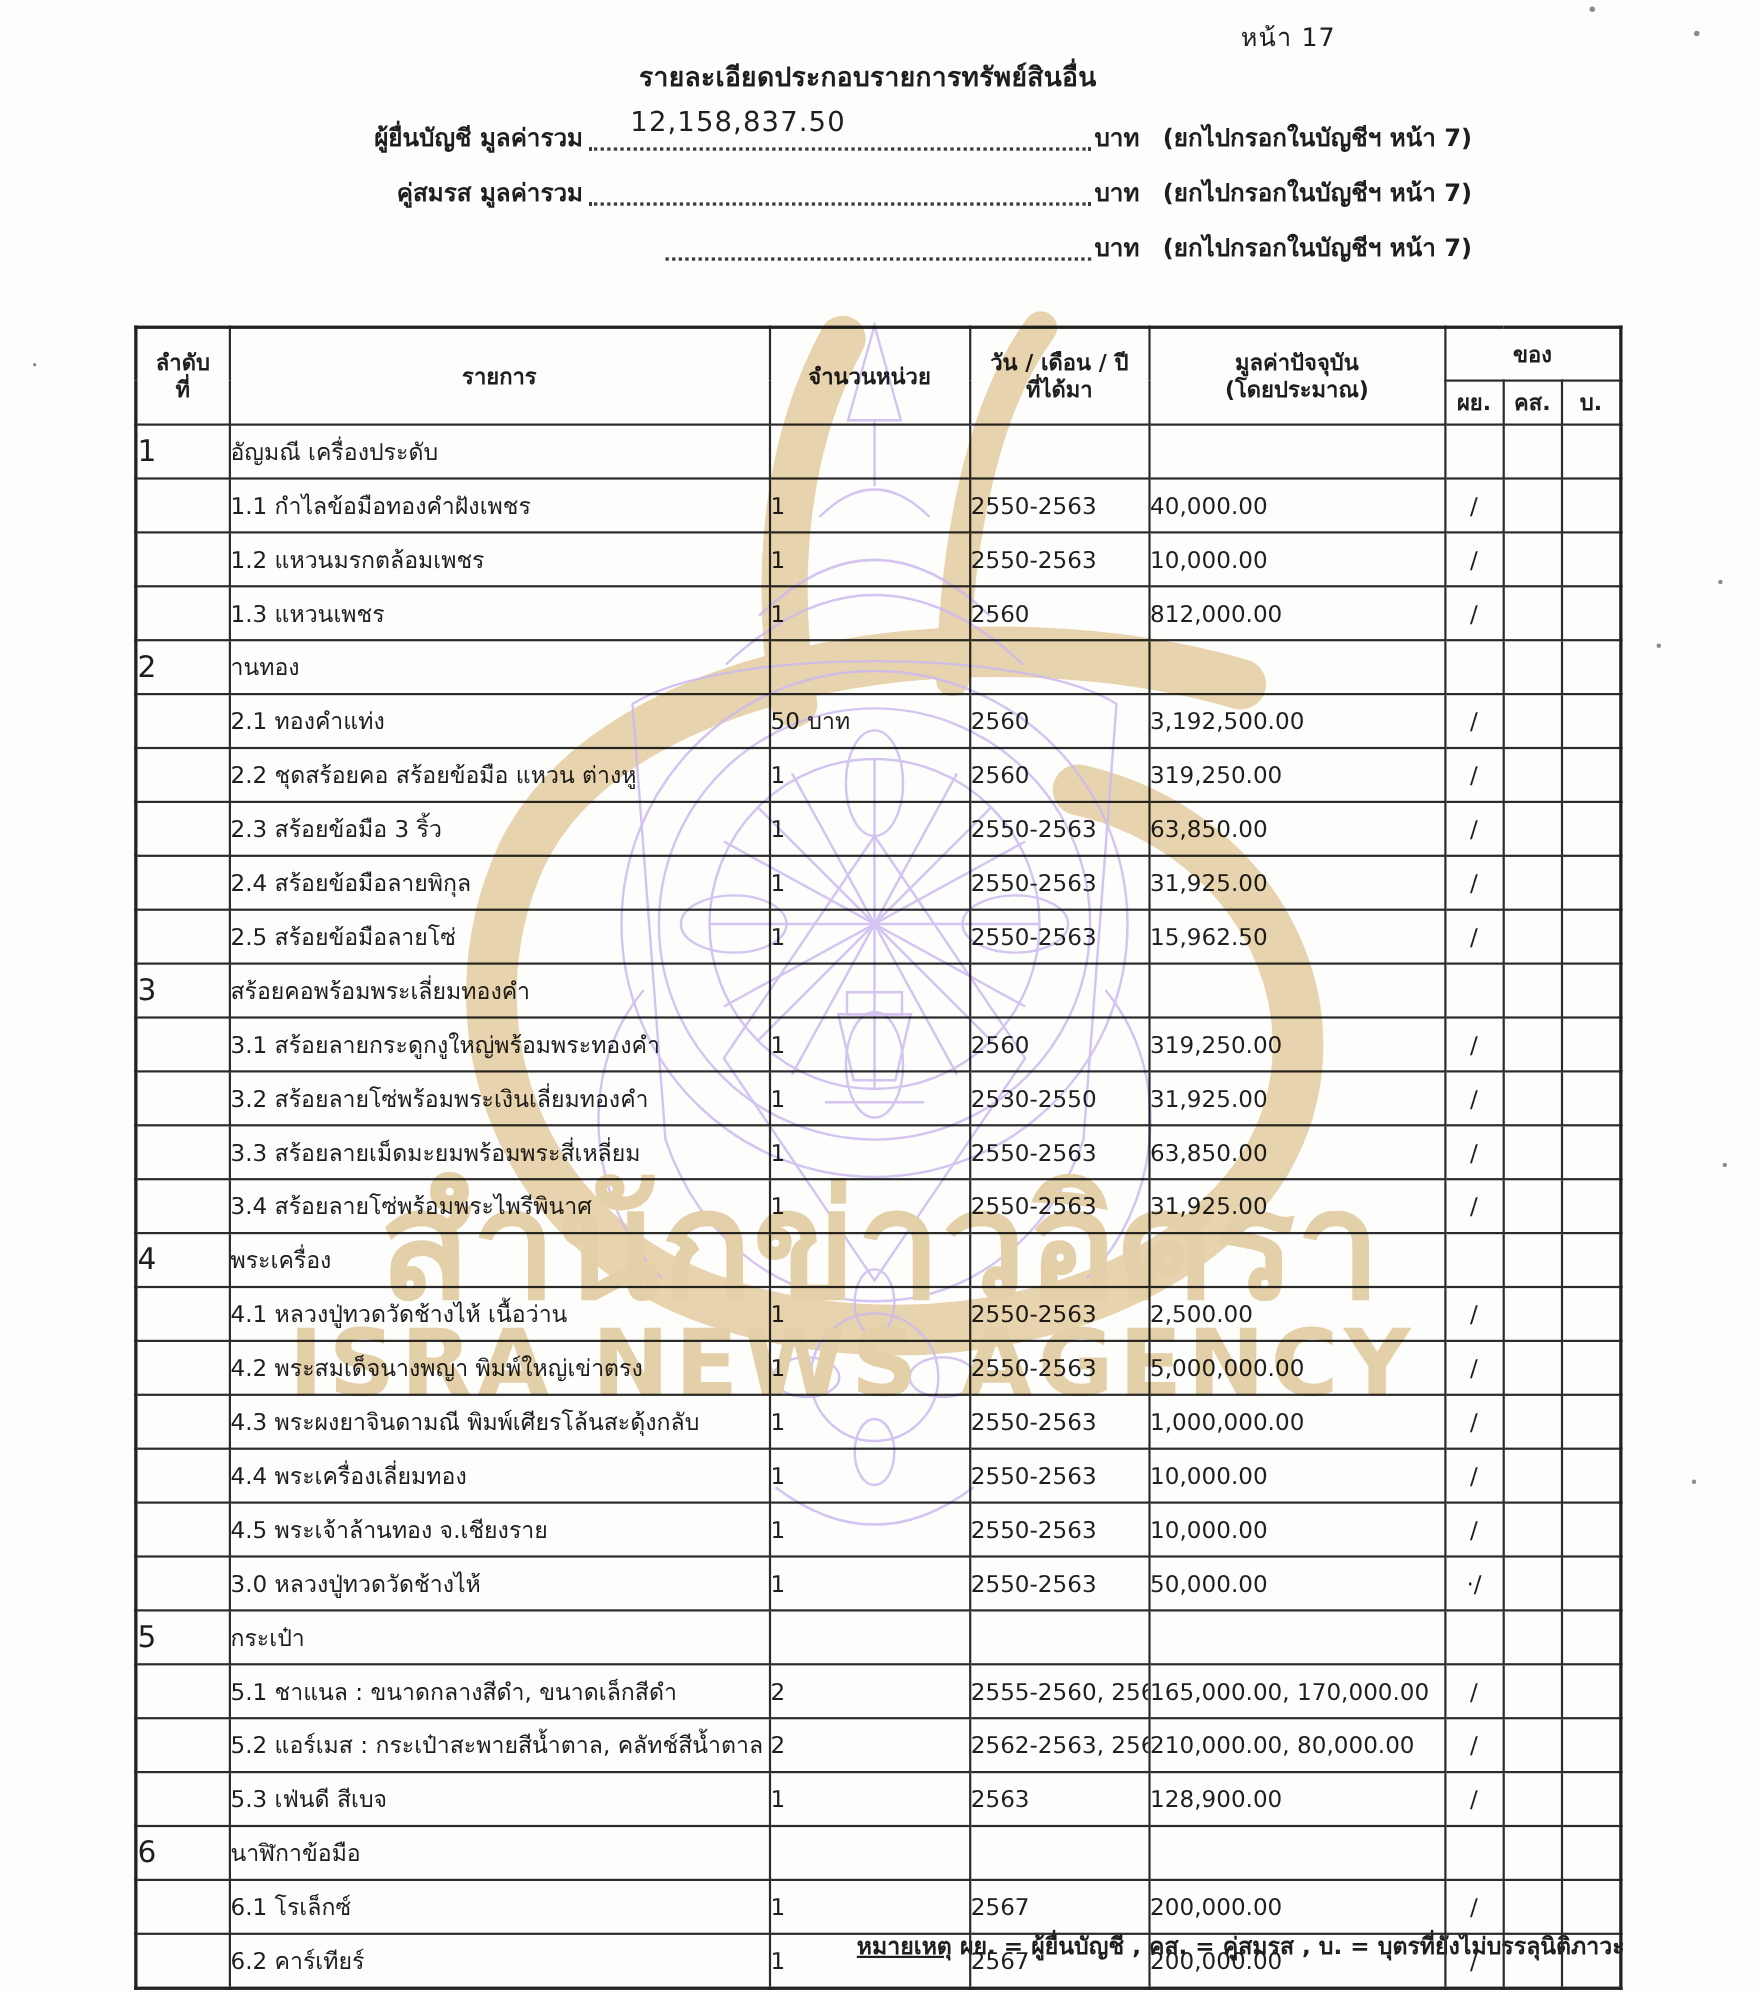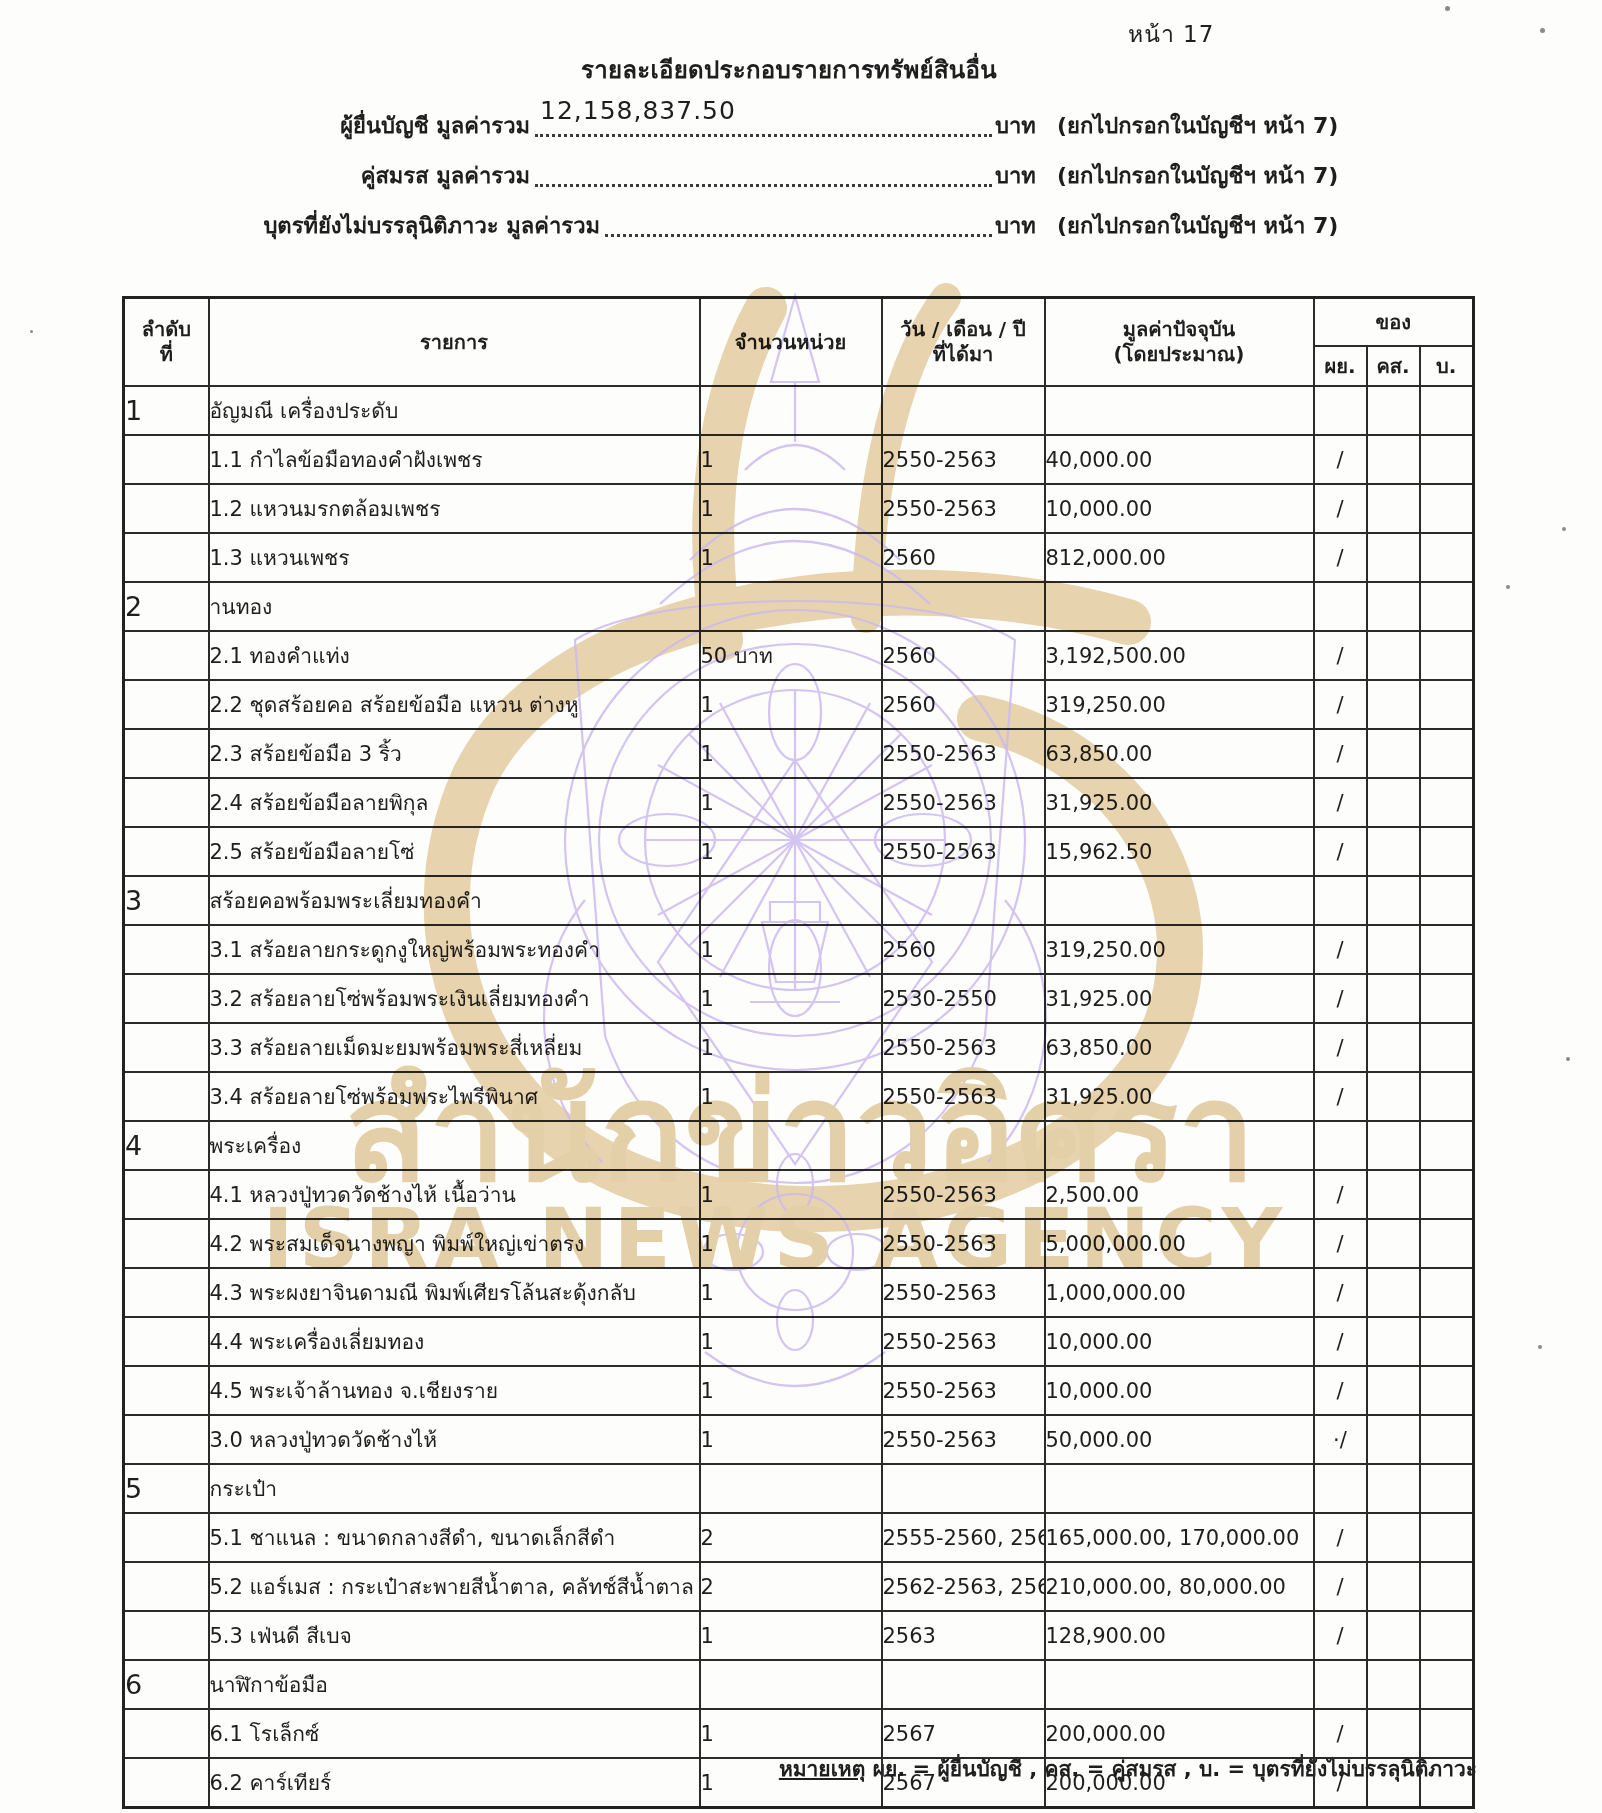--- a/index.html
+++ b/index.html
@@ -6,21 +6,21 @@
   body{
     width:1602px;height:1813px;position:relative;overflow:hidden;
     background:#fdfdfc;color:#1e1e1e;
     font-family:"DejaVu Sans","Liberation Sans",sans-serif;
   }
   .page-number{position:absolute;top:16px;left:1128px;font-size:23px;letter-spacing:1px;}
   .doc-title{position:absolute;top:50px;left:0;width:1578px;text-align:center;
     font-size:24px;font-weight:700;letter-spacing:.3px;}
   .hline{position:absolute;left:0;width:1602px;height:46px;}
   .hl-label{position:absolute;top:6px;font-size:22px;font-weight:600;white-space:nowrap;}
-  .hl-value{position:absolute;top:-6px;font-size:25px;white-space:nowrap;letter-spacing:1px;}
+  .hl-value{position:absolute;top:-6px;font-size:25px;white-space:nowrap;letter-spacing:1px;margin-left:33px;}
   .hl-dots{position:absolute;top:8px;height:24px;border-bottom:3px dotted #3a3a3a;}
   .hl-unit{position:absolute;left:995px;top:6px;font-size:22px;font-weight:700;}
   .hl-note{position:absolute;left:1057px;top:6px;font-size:22px;font-weight:600;white-space:nowrap;}
 
   table.assets{position:absolute;left:122px;top:296px;width:1350px;
     border-collapse:collapse;table-layout:fixed;z-index:1;padding-left:47px;}
   table.assets th,table.assets td{
     border:2px solid #2b2b2b;padding:0;vertical-align:middle;
     overflow:hidden;white-space:nowrap;}
   table.assets{border:3px solid #222;}
@@ -57,21 +57,20 @@
   <span class="hl-unit">บาท</span>
   <span class="hl-note">(ยกไปกรอกในบัญชีฯ หน้า 7)</span>
 </div>
 <div class="hline" style="top:152px">
   <span class="hl-label" style="right:1072px">คู่สมรส  มูลค่ารวม</span>
   <span class="hl-dots" style="left:535px;width:457px"></span>
   <span class="hl-unit">บาท</span>
   <span class="hl-note">(ยกไปกรอกในบัญชีฯ หน้า 7)</span>
 </div>
 <div class="hline" style="top:202px">
-  <span class="hl-label" style="right:1002px">บุตรที่ยังไม่บรรลุนิติภาวะ  มูลค่ารวม</span>
   <span class="hl-dots" style="left:605px;width:387px"></span>
   <span class="hl-unit">บาท</span>
   <span class="hl-note">(ยกไปกรอกในบัญชีฯ หน้า 7)</span>
 </div>
 
 <table class="assets">
   <colgroup>
     <col style="width:85px">
       <col style="width:491px">
       <col style="width:182px">

